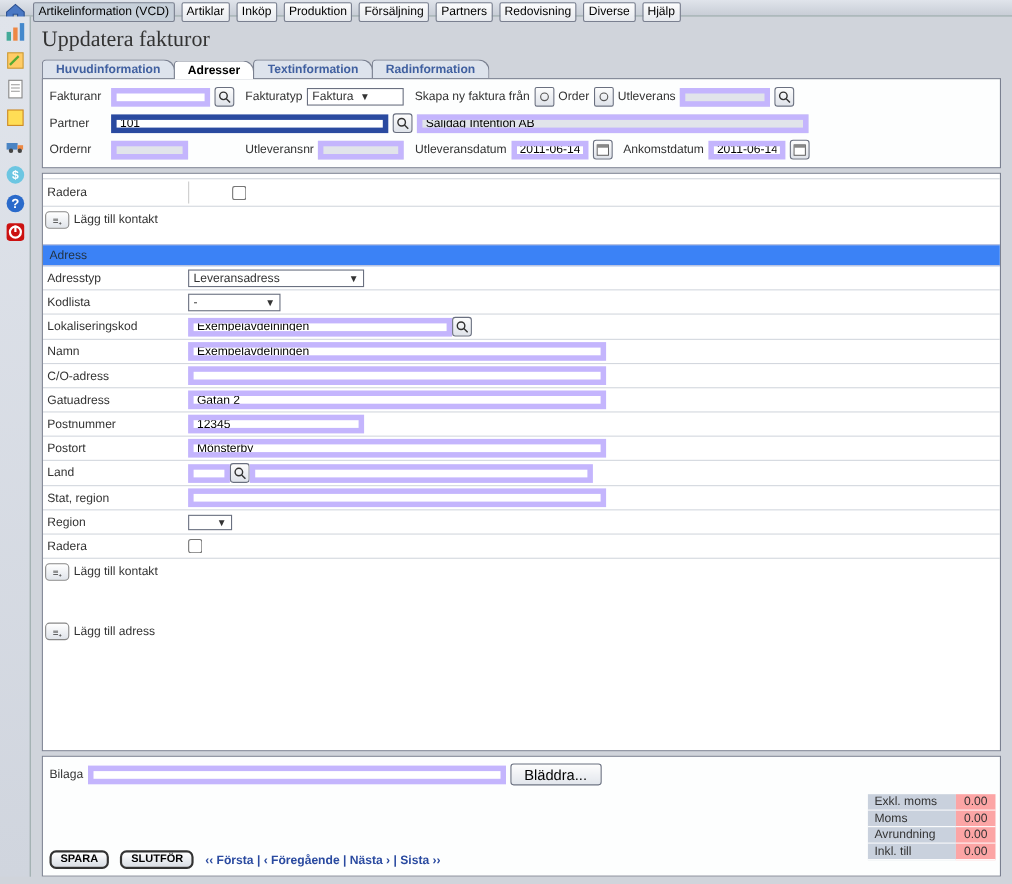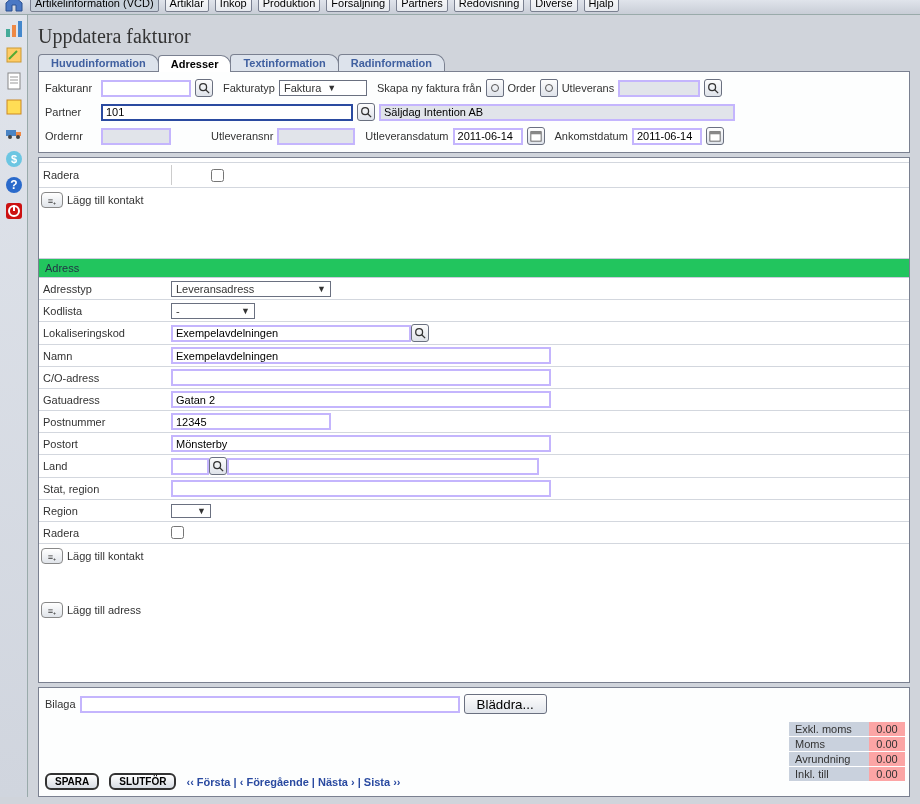--- a/index.html
+++ b/index.html
@@ -1,46 +1,46 @@
 <!DOCTYPE html>
 <html><head>
 <meta charset="utf-8">
 <style>
   * { box-sizing: border-box; margin: 0; padding: 0; font-family: Arial, sans-serif; }
   body { background: #d0d4db; width: 920px; height: 804px; overflow: hidden; font-size: 11px; color: #333; }
   
-  .top-menu { display: flex; align-items: flex-end; height: 15px; padding: 2px 4px; gap: 6px; background: linear-gradient(#e0e4eb,#c8cdd6); border-bottom: 1px solid #9aa; }
+  .top-menu { display: flex; align-items: flex-start; height: 15px; padding: 2px 4px; gap: 6px; background: linear-gradient(#e0e4eb,#c8cdd6); border-bottom: 1px solid #9aa; }
   .home-icon { width: 20px; height: 18px; }
   .menu-btn { background: linear-gradient(#fdfdfd,#e6e9ee); border: 1px solid #7a8090; border-radius: 2px; padding: 1px 4px; font-size: 11px; cursor: pointer; height: 18px; display: inline-flex; align-items: center; }
   .menu-btn.selected { background: #c7d0da; }
   
   .container { display: flex; height: calc(100% - 22px); }
   .sidebar { width: 28px; background: linear-gradient(#e0e4eb,#d0d5de); border-right: 1px solid #9aa; display: flex; flex-direction: column; align-items: center; gap: 6px; padding-top: 4px; }
   .side-ico { width: 20px; height: 20px; }
   
   .main { flex: 1; padding: 10px 10px 0 10px; display: flex; flex-direction: column; overflow: hidden; }
   .title { font-size: 20px; font-family: Georgia, serif; color: #333; margin-bottom: 6px; }
   
   .tabs { display: flex; position: relative; z-index: 2; }
   .tab { padding: 2px 12px; border: 1px solid #7a8090; border-bottom: none; margin-right: -1px; border-radius: 4px 10px 0 0; background: #dde3ec; font-size: 11px; font-weight: bold; color: #4060a0; cursor: pointer; text-align: center; }
   .tab.active { background: #fff; color: #000; position: relative; top: 1px; }
   
   .panel { border: 1px solid #7a8090; background: #fdfefe; padding: 4px 6px; font-size: 11px; }
   .header-panel { margin-bottom: 4px; }
   .row { display: flex; align-items: center; gap: 4px; min-height: 24px; }
   .lbl { display: inline-block; }
   
-  input[type=text] { border: 2px solid #c4b5fd; background: #fff; font-size: 11px; padding: 1px 3px; height: 17px; }
+  input[type=text] { border: 5px solid #c4b5fd; background: #fff; font-size: 11px; padding: 1px 3px; height: 17px; }
   input[readonly] { background: #e1e4ea; }
   .icon-btn { width: 18px; height: 18px; border: 1px solid #6a7080; background: linear-gradient(#fdfdfd,#dfe3ea); border-radius: 3px; display:inline-flex; align-items:center; justify-content:center; cursor:pointer; }
   
   .scroll-area { flex: 1; border: 1px solid #7a8090; background: #fff; overflow-y: scroll; padding: 0; }
   .sub-row { display:flex; align-items:center; min-height:22px; border-bottom:1px solid #d3d7de; padding: 2px 4px; }
   .sub-row .sl { width: 128px; }
-  .section-head { background: #22c55e; font-weight: normal; padding: 3px 6px; border-top: 1px solid #ccd; border-bottom:1px solid #ccd; color:#234;margin-top:36px; }
+  .section-head { background: #3b82f6; font-weight: normal; padding: 3px 6px; border-top: 1px solid #ccd; border-bottom:1px solid #ccd; color:#234; }
   .add-link { display:flex; align-items:center; gap:4px; padding:4px 2px; color:#333; }
   .add-icon { width:22px; height:16px; border:1px solid #888; border-radius:4px; background:linear-gradient(#fff,#e0e4ea); display:inline-flex; align-items:center; justify-content:center; font-size:9px; }
   
   .footer-panel { margin-top:4px; position:relative; height:110px; }
   .file-row { display:flex; align-items:center; gap:4px; padding-top:2px; }
   .browse-btn { border:1px solid #6a7080; background:linear-gradient(#fdfdfd,#e2e6ec); border-radius:3px; padding:1px 12px; height:20px; cursor:pointer; }
   .totals { position:absolute; right:4px; top:34px; font-size:11px; }
   .totals-row { display:flex; }
   .totals-row .tl { background:#c9d1dd; padding:1px 6px; width:80px; border-bottom:1px solid #fff; }
   .totals-row .tv { background:#fca5a5; padding:1px 6px; width:36px; text-align:center; border-bottom:1px solid #fff; }
@@ -161,21 +161,21 @@
             <svg viewBox="0 0 14 14" width="12" height="12">
               <circle cx="6" cy="6" r="4" fill="none" stroke="#333" stroke-width="1.5"></circle>
               <line x1="9" y1="9" x2="13" y2="13" stroke="#333" stroke-width="1.5"></line>
             </svg>
           </span>
         <input type="text" readonly="" style="width: 356px;" value="Säljdag Intention AB">
       </div>
       <div class="row">
         <span class="lbl" style="width:52px">Ordernr</span>
         <input type="text" readonly="" style="width: 70px;">
-        <span class="lbl" style="margin-left:36px">Utleveransnr</span>
+        <span class="lbl" style="margin-left:48px">Utleveransnr</span>
         <input type="text" readonly="" style="width: 78px;">
         <span class="lbl" style="margin-left:6px">Utleveransdatum</span>
         <input type="text" style="width: 70px;" value="2011-06-14">
         <span class="icon-btn">
             <svg viewBox="0 0 14 14" width="12" height="12">
               <rect x="1" y="2" width="12" height="11" fill="#fff" stroke="#555"></rect>
               <rect x="1" y="2" width="12" height="3" fill="#888"></rect>
             </svg>
           </span>
         <span class="lbl" style="margin-left:6px">Ankomstdatum</span>

